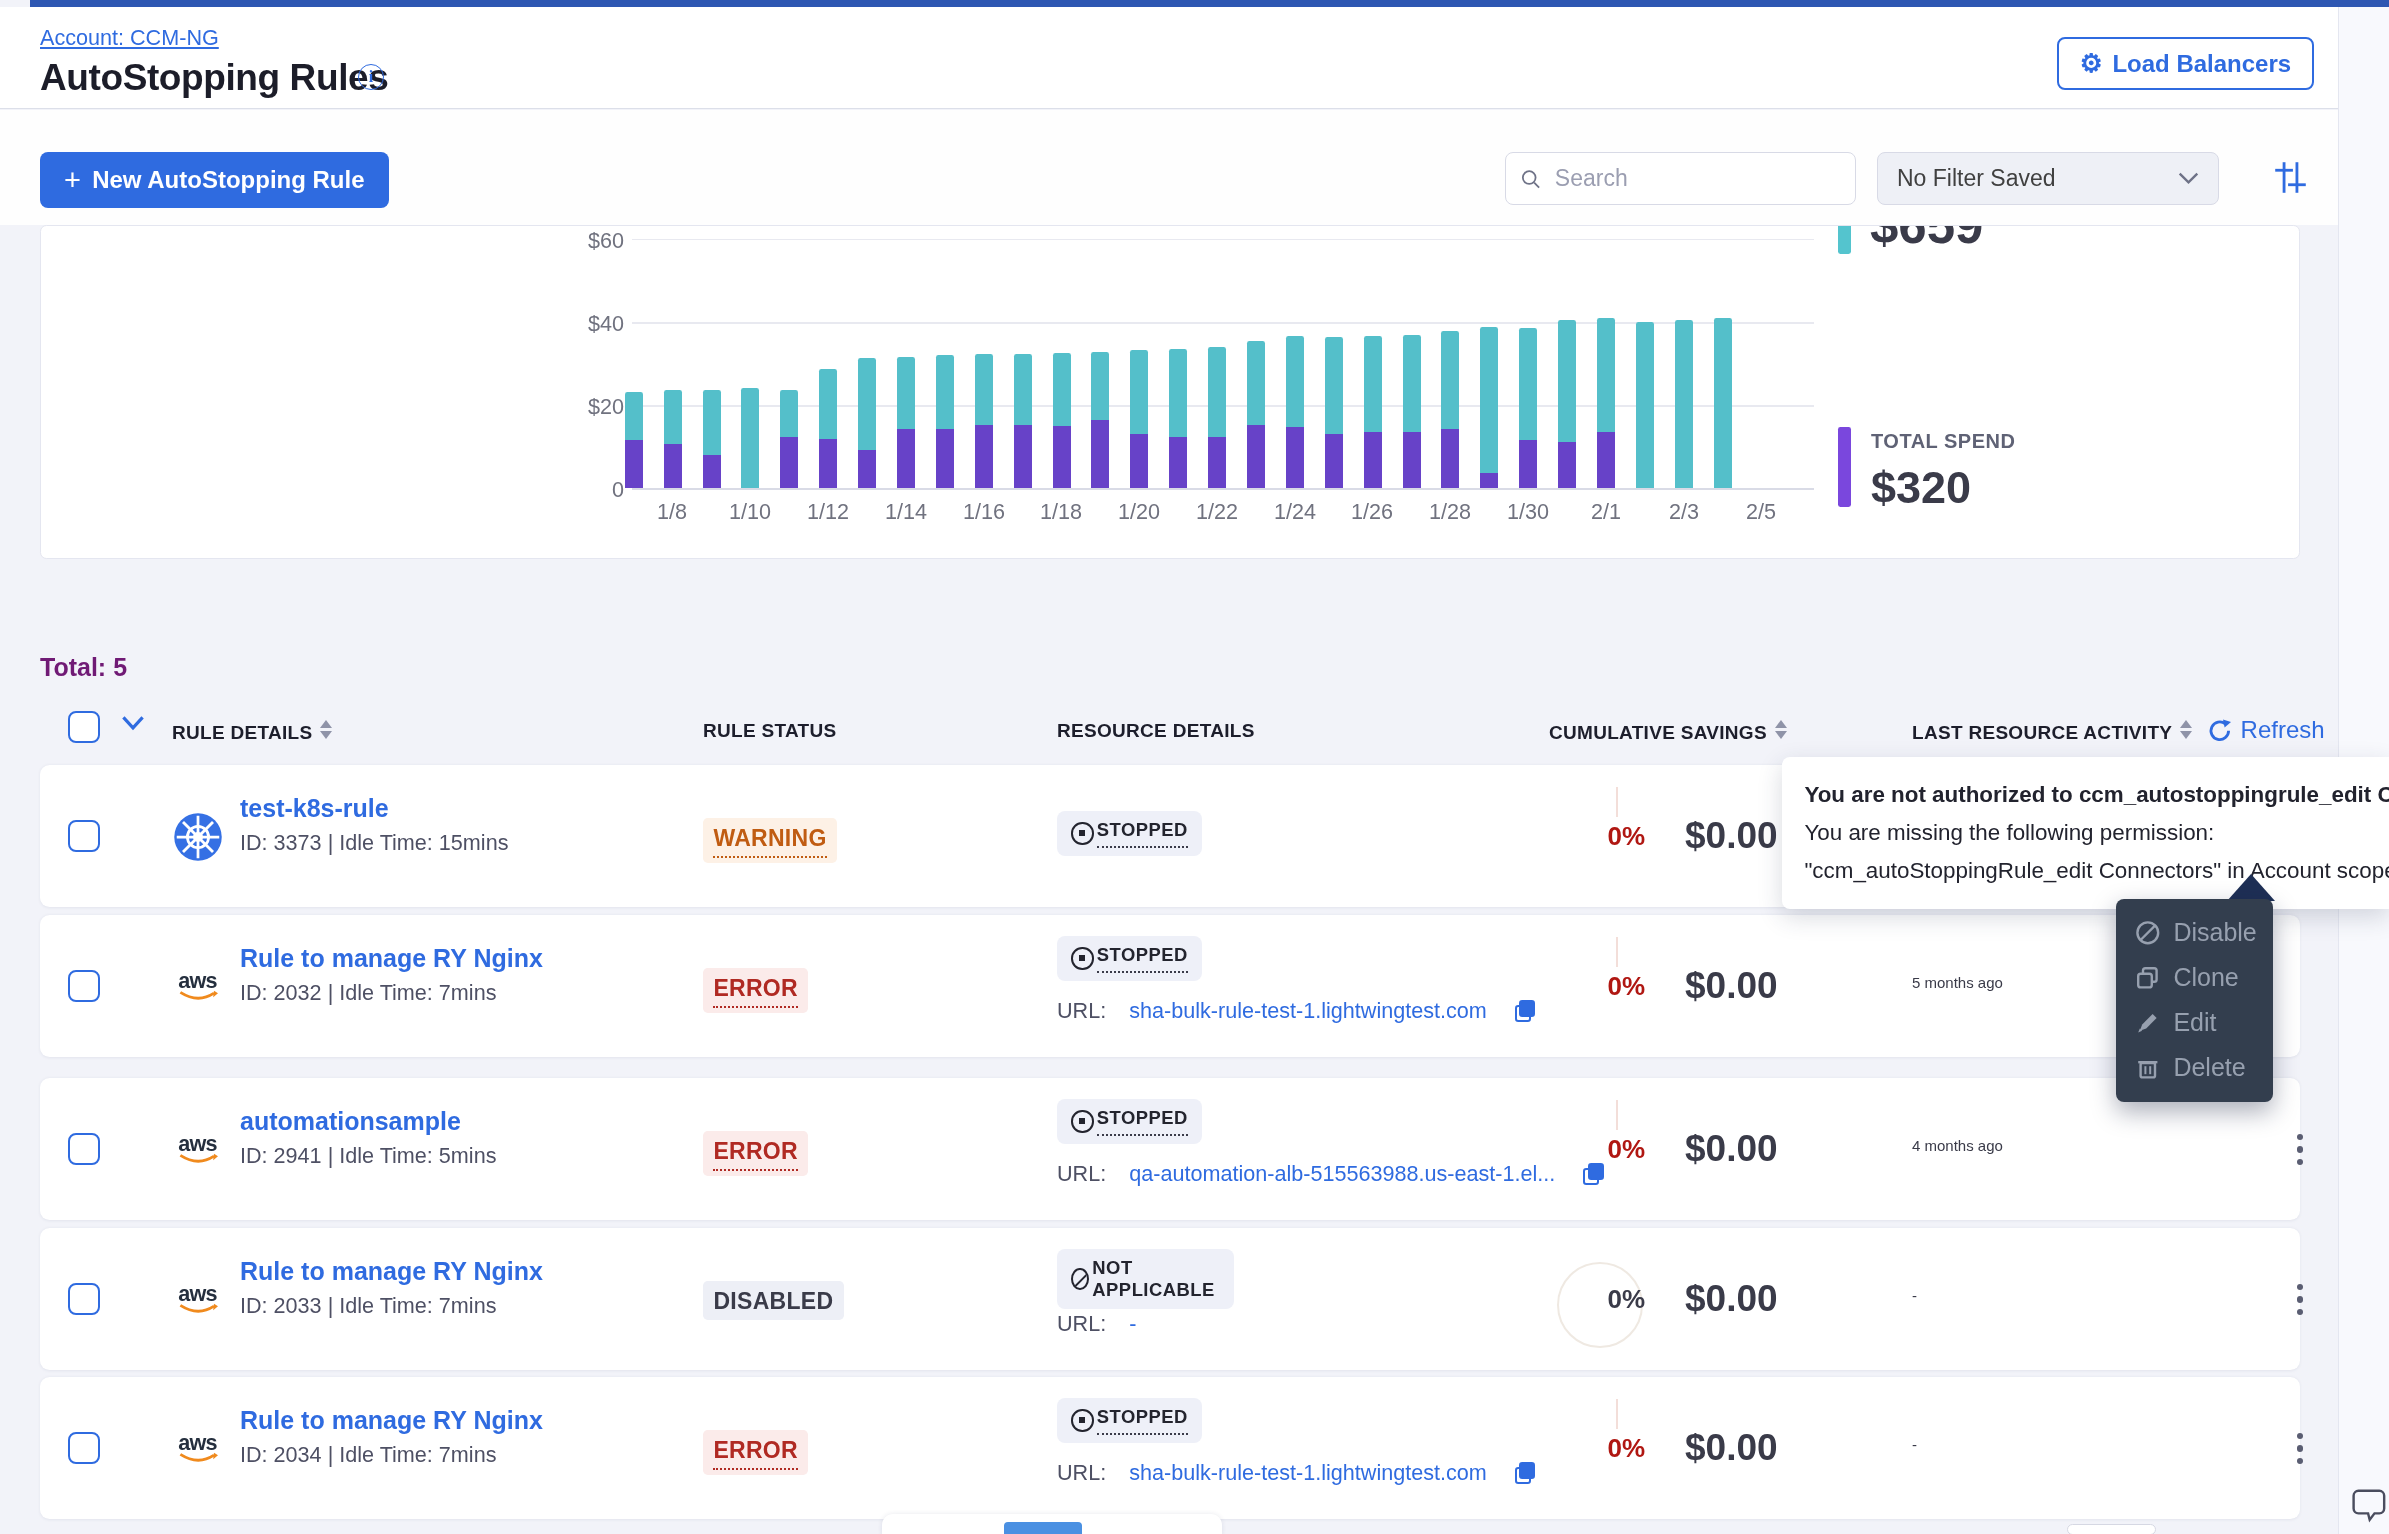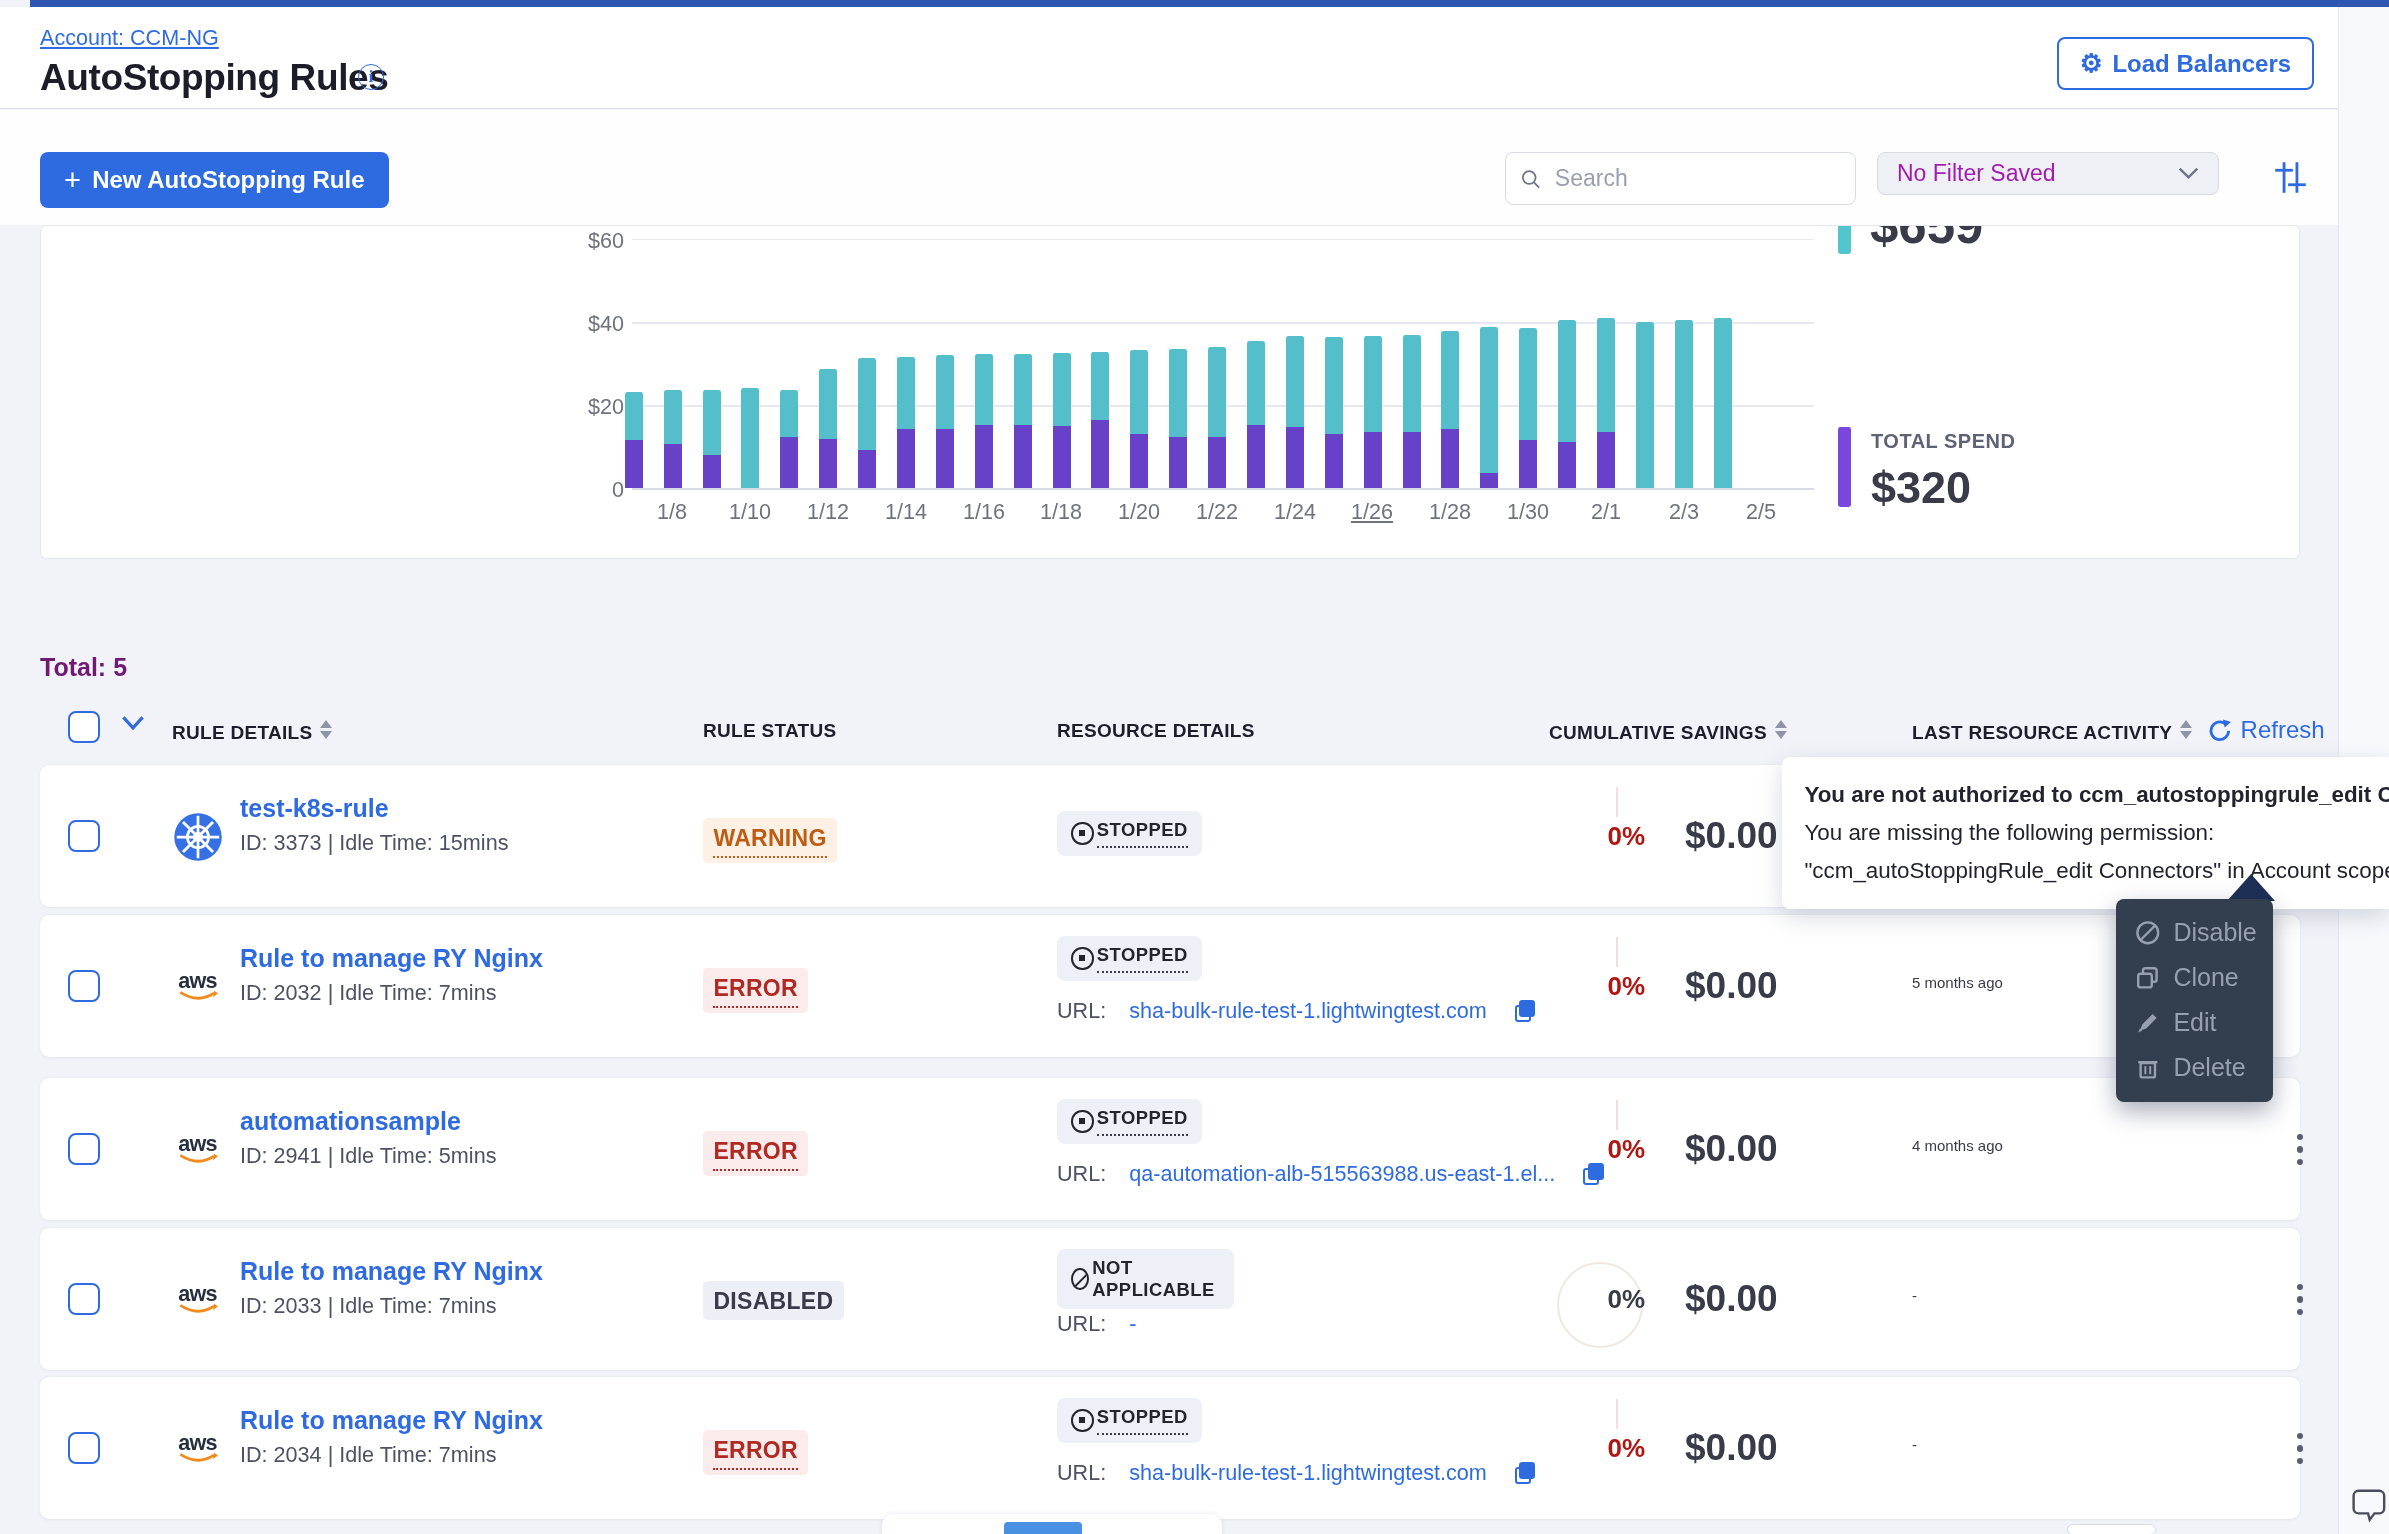--- a/index.html
+++ b/index.html
@@ -16,21 +16,21 @@
   .lb-btn{position:absolute;left:2057px;top:30px;width:257px;height:53px;border:2.4px solid #2f6be0;border-radius:8px;background:#fff;color:#2f6be0;font-size:24px;font-weight:700;display:flex;align-items:center;justify-content:center;gap:9.6px;box-sizing:border-box;}
   .gear-glyph{font-size:25.6px;line-height:25.6px;}
 
   
   .toolbar{position:absolute;left:0;top:110px;width:2338px;height:115px;background:#fefefe;}
   .new-rule-btn{position:absolute;left:40px;top:42px;height:56px;padding:0 24px;background:#2f6be0;border:none;border-radius:8px;color:#fff;font-size:24px;font-weight:700;display:flex;align-items:center;gap:11.2px;}
   .plus-glyph{font-size:29px;font-weight:400;line-height:29px;}
   .search-box{position:absolute;left:1505px;top:42px;width:351px;height:53px;background:#fff;border:1.6px solid #d8dae6;border-radius:8px;display:flex;align-items:center;box-sizing:border-box;padding:0 14.4px;gap:11.2px;}
   .search-box input{border:none;outline:none;font-size:23px;color:#3c3d4b;width:100%;font-family:inherit;background:transparent;}
   .search-box input::placeholder{color:#9b9eb1;}
-  .filter-select{position:absolute;left:1877px;top:42px;width:342px;height:43px;background:#eef0f6;border:1.6px solid #d8dae6;border-radius:8px;display:flex;align-items:center;justify-content:space-between;box-sizing:border-box;padding:0 19px;font-size:23px;color:#a21caf;}
+  .filter-select{position:absolute;left:1877px;top:42px;width:342px;height:53px;background:#eef0f6;border:1.6px solid #d8dae6;border-radius:8px;display:flex;align-items:center;justify-content:space-between;box-sizing:border-box;padding:0 19px;font-size:23px;color:#404040;}
   .sliders-btn{position:absolute;left:2266px;top:48px;width:40px;height:40px;background:transparent;border:none;}
 
   
   .summary-card{position:absolute;left:40px;top:225px;width:2260px;height:334px;background:#fff;border:1.6px solid #e4e6f0;border-radius:6.4px;box-sizing:border-box;overflow:hidden;}
   .donut{position:absolute;left:62px;top:4.8px;width:259px;height:259px;border-radius:50%;
          background:conic-gradient(#4fc0cb 0 66.8%, #ffffff 66.8% 67.4%, #6a39cb 67.4% 99.5%, #ffffff 99.5% 100%);}
   .donut-hole{position:absolute;left:24px;top:24px;width:211px;height:211px;background:#fff;border-radius:50%;display:flex;align-items:center;justify-content:center;}
   .donut-label{font-size:45px;font-weight:700;color:#4fc0cb;}
   .bar-chart{position:absolute;left:551px;top:0;width:1222px;height:334px;}
   .gridline{position:absolute;left:40px;right:0;height:1.6px;background:#e8e9f0;}
@@ -225,21 +225,21 @@
         <div class="bar" style="left: 1122px; bottom: 72px; height: 170px; background: rgb(84, 191, 202);"></div>
         <div class="xtick" style="left: 80px;">1/8</div>
         <div class="xtick" style="left: 158px;">1/10</div>
         <div class="xtick" style="left: 236px;">1/12</div>
         <div class="xtick" style="left: 314px;">1/14</div>
         <div class="xtick" style="left: 392px;">1/16</div>
         <div class="xtick" style="left: 469px;">1/18</div>
         <div class="xtick" style="left: 547px;">1/20</div>
         <div class="xtick" style="left: 625px;">1/22</div>
         <div class="xtick" style="left: 703px;">1/24</div>
-        <div class="xtick" style="left: 780px; text-decoration: underline;">1/26</div>
+        <div class="xtick" style="left: 780px;">1/26</div>
         <div class="xtick" style="left: 858px;">1/28</div>
         <div class="xtick" style="left: 936px;">1/30</div>
         <div class="xtick" style="left: 1014px;">2/1</div>
         <div class="xtick" style="left: 1092px;">2/3</div>
         <div class="xtick" style="left: 1169px;">2/5</div>
       </div>
     <div class="stat-accent stat-savings-accent"></div>
     <div class="stat-savings-value">$659</div>
     <div class="stat-accent stat-spend-accent"></div>
     <div class="stat-spend-label">TOTAL SPEND</div>

